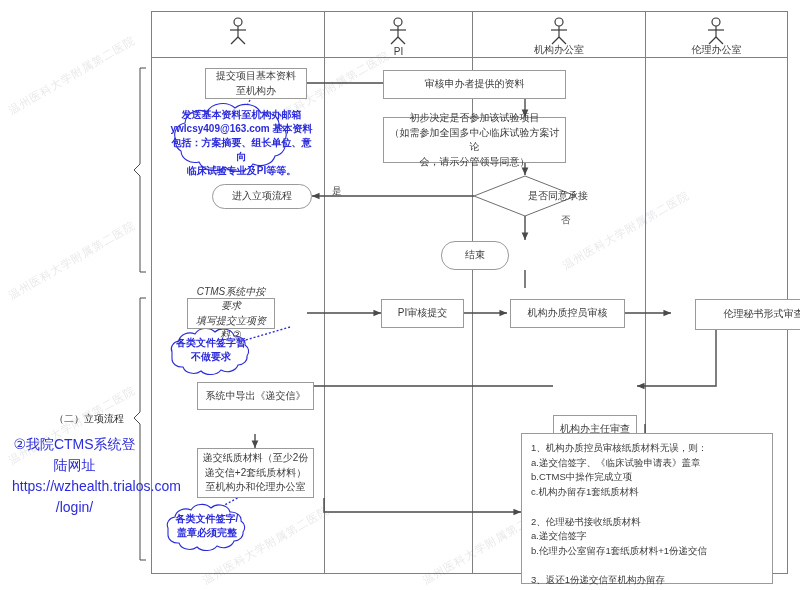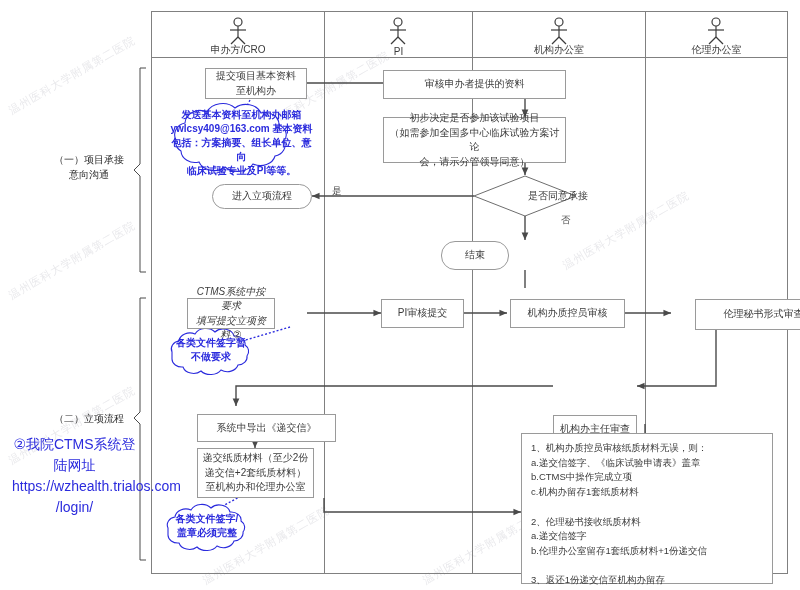--- a/index.html
+++ b/index.html
@@ -226,35 +226,30 @@
                a10,8 0 0 1 11,9
                a9,8 0 0 1 2,11
                a10,8 0 0 1 -9,9
                a11,9 0 0 1 -17,5
                a12,9 0 0 1 -20,1
                a11,9 0 0 1 -18,-4
                a10,8 0 0 1 -11,-8 z"></path>
     </g>
   </svg>
 
-  <div class="lane-head" style="left:152px;top:12px;width:172px;height:45px;">
-    <span class="cap">申办方/CRO</span>
-  </div>
   <div class="lane-head" style="left:325px;top:12px;width:147px;height:45px;">
     <span class="cap">PI</span>
   </div>
   <div class="lane-head" style="left:473px;top:12px;width:172px;height:45px;">
     <span class="cap">机构办公室</span>
   </div>
   <div class="lane-head" style="left:646px;top:12px;width:141px;height:45px;">
     <span class="cap">伦理办公室</span>
   </div>
 
-  <div class="side-label" style="left:44px;top:152px;width:90px;">（一）项目承接
-意向沟通</div>
   <div class="side-label" style="left:44px;top:411px;width:90px;">（二）立项流程</div>
   <div class="url-label" style="left:12px;top:434px;width:125px;">②我院CTMS系统登陆网址
 https://wzhealth.trialos.com
 /login/</div>
 
   <div class="node" style="left:205px;top:68px;width:102px;height:31px;">提交项目基本资料
 至机构办</div>
 
   <div class="node" style="left:383px;top:70px;width:183px;height:29px;">审核申办者提供的资料</div>
 
@@ -272,21 +267,21 @@
 填写提交立项资料 ②</div>
 
   <div class="node" style="left:381px;top:299px;width:83px;height:29px;">PI审核提交</div>
 
   <div class="node" style="left:510px;top:299px;width:115px;height:29px;">机构办质控员审核</div>
 
   <div class="node" style="left:695px;top:299px;width:137px;height:31px;">伦理秘书形式审查</div>
 
   <div class="node" style="left:553px;top:372px;width:84px;height:28px;margin-top:43px;">机构办主任审查</div>
 
-  <div class="node" style="left:197px;top:414px;width:139px;height:28px;">系统中导出《递交信》</div>
+  <div class="node" style="left:197px;top:382px;width:117px;height:28px;">系统中导出《递交信》</div>
 
   <div class="node" style="left:197px;top:448px;width:117px;height:50px;">递交纸质材料（至少2份
 递交信+2套纸质材料）
 至机构办和伦理办公室</div>
 
   <div class="node big" style="left:521px;top:433px;width:252px;height:151px;">1、机构办质控员审核纸质材料无误，则：
 a.递交信签字、《临床试验申请表》盖章
 b.CTMS中操作完成立项
 c.机构办留存1套纸质材料
 

